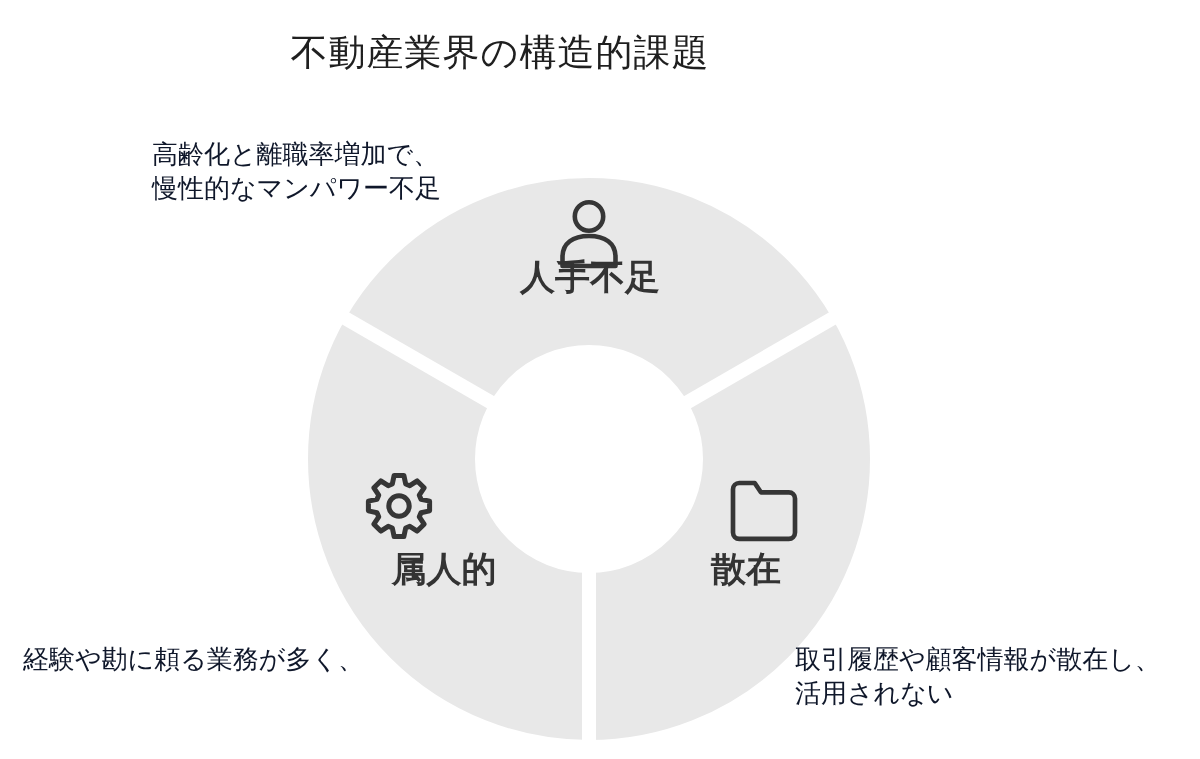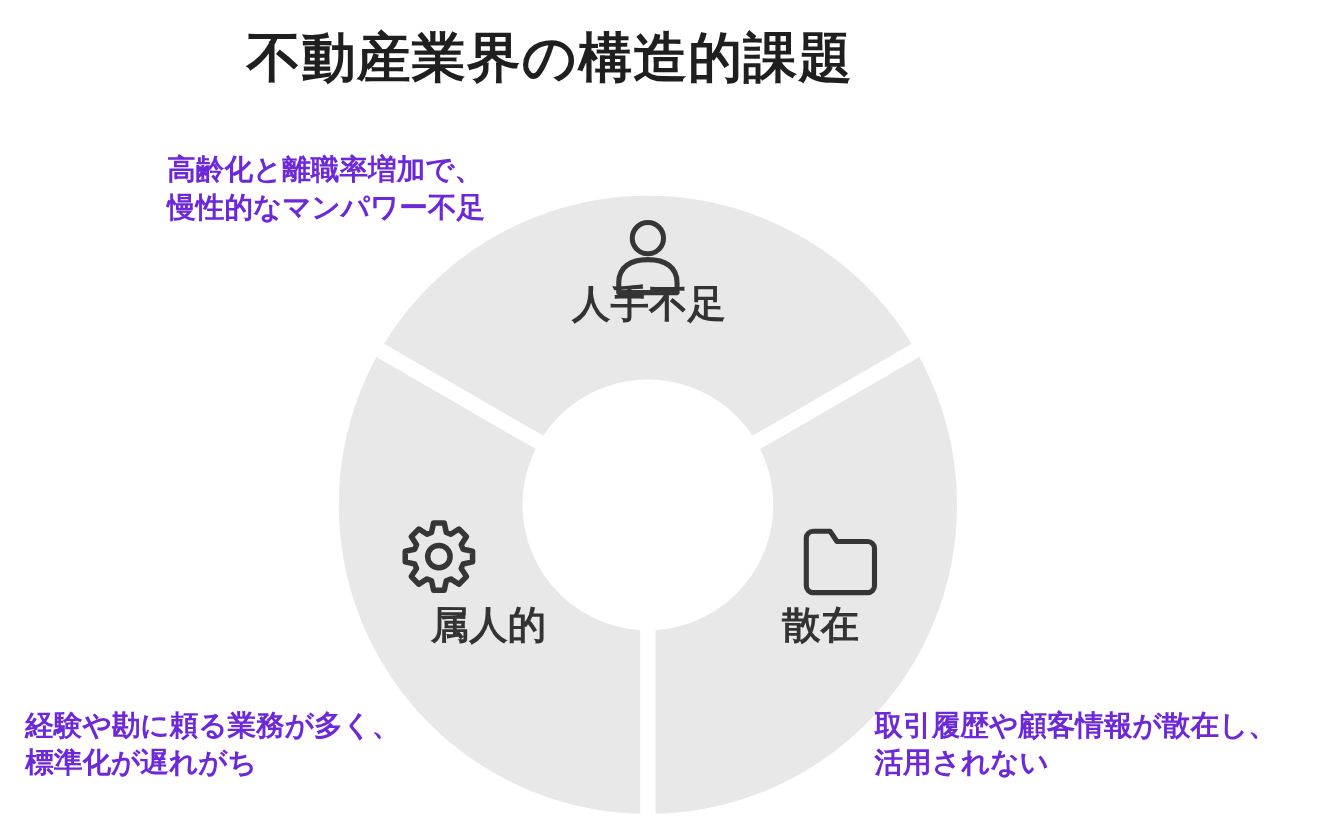--- a/index.html
+++ b/index.html
@@ -14,31 +14,31 @@
     height: 759px;
     background: #ffffff;
     overflow: hidden;
   }
   .abs { position: absolute; }
   .title {
     left: 0;
     top: 24px;
     width: 1000px;
     text-align: center;
-    font-size: 49px;
-    font-weight: 700;
+    font-size: 37px;
+    font-weight: 400;
     color: #1f1f1f;
     letter-spacing: 1px;
     line-height: 58px;
   }
   .annotation {
     font-size: 26px;
     line-height: 34px;
-    color: #6d28d9;
-    font-weight: 700;
+    color: #0f172a;
+    font-weight: 400;
   }
   .annotation.tl { left: 152px; top: 137px; width: 360px; text-align: left; }
   .annotation.bl { left: 23px;  top: 642px; width: 380px; }
   .annotation.br { left: 795px; top: 642px; width: 385px; text-align: left; }
   .seg-label {
     font-size: 35px;
     line-height: 41px;
     font-weight: 700;
     color: #333333;
     text-align: center;
@@ -97,21 +97,20 @@
     <div>散在</div>
   </div>
 
   <div class="abs annotation tl">
     <div>高齢化と離職率増加で、</div>
     <div>慢性的なマンパワー不足</div>
   </div>
 
   <div class="abs annotation bl">
     <div>経験や勘に頼る業務が多く、</div>
-    <div>標準化が遅れがち</div>
   </div>
 
   <div class="abs annotation br">
     <div>取引履歴や顧客情報が散在し、</div>
     <div>活用されない</div>
   </div>
 
 </div>
 
 </body></html>

